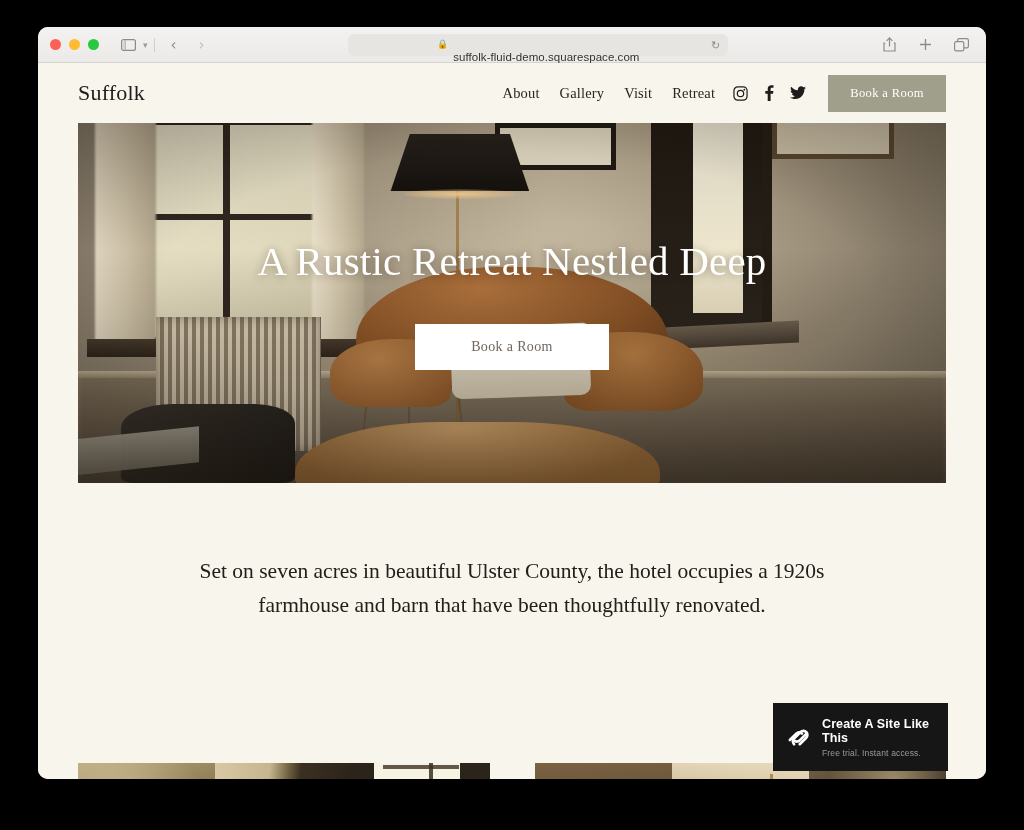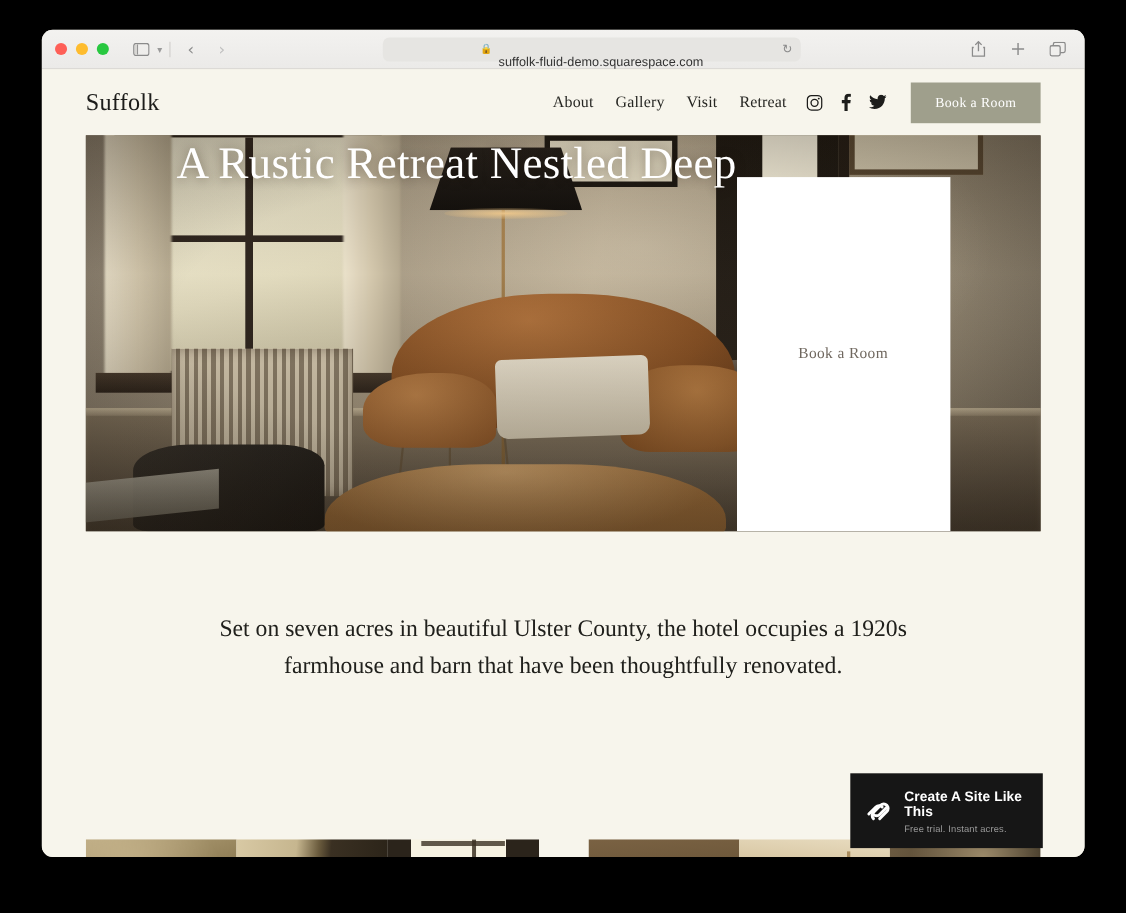--- a/index.html
+++ b/index.html
@@ -269,22 +269,22 @@
   }
   .ph-vignette {
     position: absolute; inset: 0;
     background:
       linear-gradient(rgba(25,16,6,0.16), rgba(25,16,6,0.02) 35%, rgba(20,12,4,0.30)),
       radial-gradient(ellipse 90% 80% at 50% 45%, rgba(0,0,0,0) 45%, rgba(20,12,4,0.38));
   }
 
   .hero-overlay {
     position: absolute; inset: 0;
-    display: flex; 
-    justify-content: center;
+    display: flex; flex-direction: column;
+    align-items: center; justify-content: center;
   }
   .hero-title {
     font-family: "Liberation Serif", serif;
     font-size: 41px;
     line-height: 1.22;
     color: #ffffff;
     text-align: center;
     font-weight: 400;
     letter-spacing: 0.2px;
     text-shadow: 0 1px 10px rgba(30,18,8,0.42);
@@ -561,19 +561,19 @@
       <div class="ss-badge">
         <svg class="ss-logo" viewBox="0 0 28 28">
           <g fill="none" stroke="#ffffff" stroke-width="3.1" stroke-linecap="round">
             <path d="M4.5 17.5 L12 10 a4.6 4.6 0 0 1 6.6 0"></path>
             <path d="M9.4 22.4 a4.6 4.6 0 0 1 0-6.6 L17 8.2 a4.6 4.6 0 0 1 6.6 6.6 L16 22.4"></path>
             <path d="M23.5 10.5 L16 18 a4.6 4.6 0 0 1 -6.6 0"></path>
           </g>
         </svg>
         <div class="ss-txt">
           <div class="ss-title">Create A Site Like This</div>
-          <div class="ss-sub">Free trial. Instant acres.</div>
+          <div class="ss-sub">Free trial. Instant access.</div>
         </div>
       </div>
 
     </div>
   </div>
 </div>
 
 </body></html>

